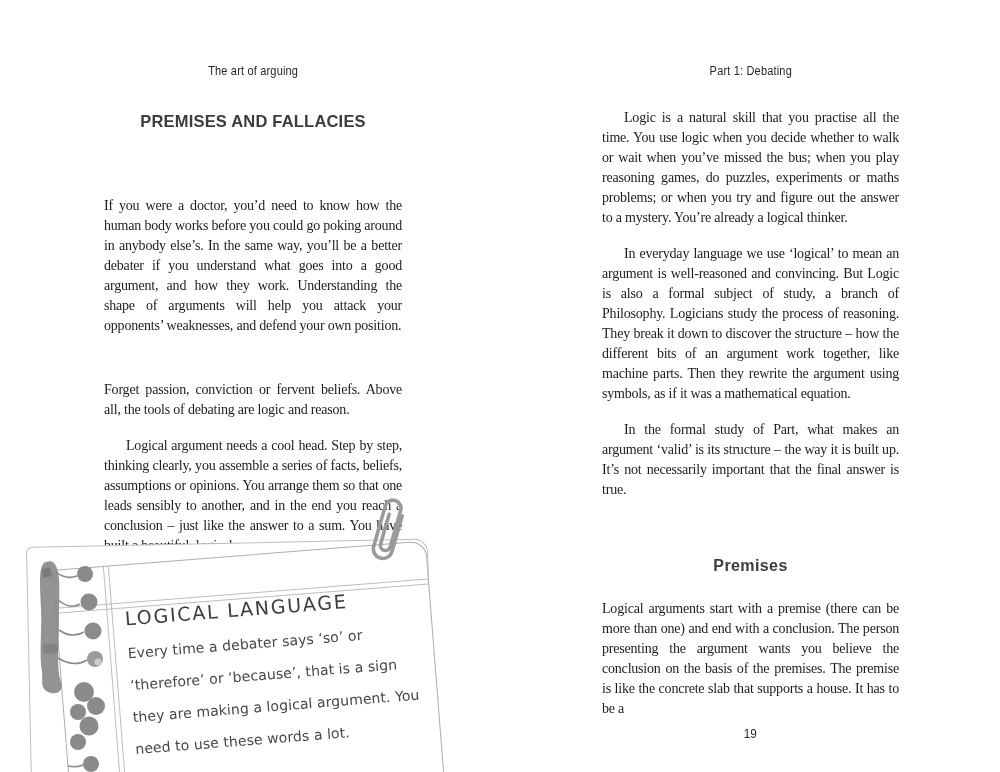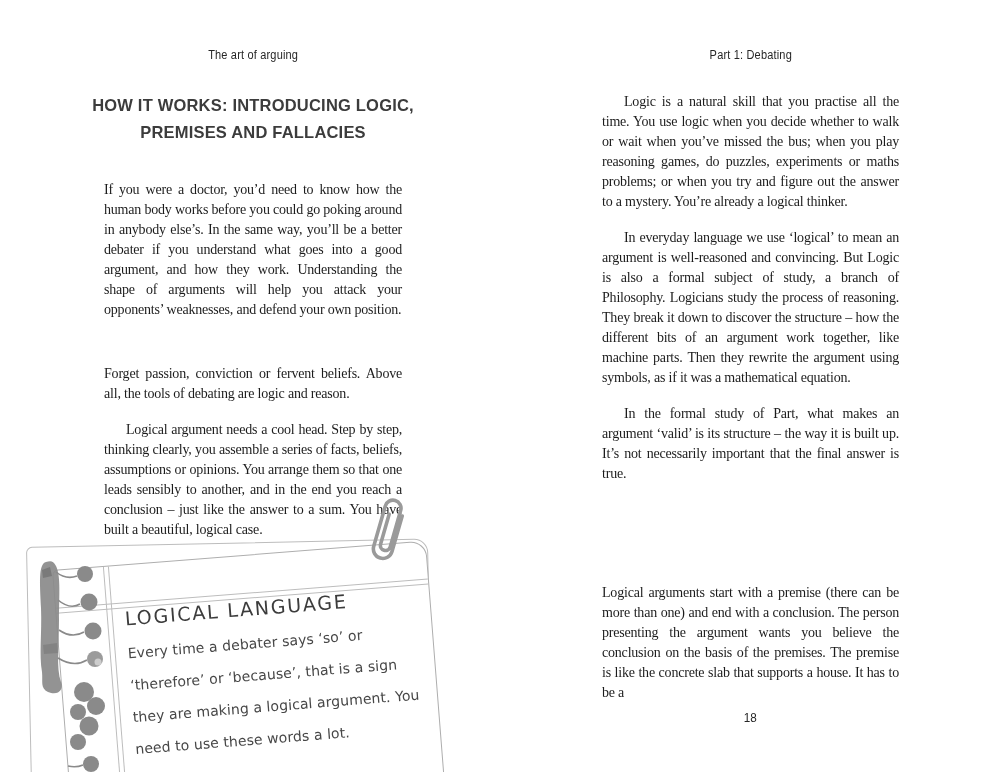--- a/index.html
+++ b/index.html
@@ -6,21 +6,21 @@
   html,body { width:1000px; height:772px; }
   body {
     background:#ffffff;
     font-family:"Liberation Serif", serif;
     overflow:hidden;
     position:relative;
   }
   .spread { position:absolute; inset:0; background:#ffffff; }
 
   
-  .page { position:absolute; top:0; height:565px; }
+  .page { position:absolute; top:16px; height:565px; }
   .page.left  { left:88px;  width:330px; }
   .page.right { left:586px; width:329px; }
 
   .running-head {
     position:absolute; top:48px; left:0; right:0;
     text-align:center;
     font-family:"Liberation Sans", sans-serif;
     font-size:12.5px; letter-spacing:.2px;
     color:#262626;
   }
@@ -113,21 +113,20 @@
 
 <div class="spread">
 
   <section class="page left">
 
     <div class="running-head">
       <span>The art of arguing</span>
     </div>
 
     <h1 class="chapter-title">
-      <span>HOW IT WORKS: INTRODUCING LOGIC,</span>
       <span>PREMISES AND FALLACIES</span>
     </h1>
 
     <div class="body-copy flow-intro">
       <p>If you were a doctor, you’d need to know how the human body works before you could go poking around in anybody else’s. In the same way, you’ll be a better debater if you understand what goes into a good argument, and how they work. Understanding the shape of arguments will help you attack your opponents’ weaknesses, and defend your own position.</p>
     </div>
 
 
     <div class="body-copy flow-logic">
       <p>Forget passion, conviction or fervent beliefs. Above all, the tools of debating are logic and reason.</p>
@@ -183,23 +182,24 @@
     <div class="running-head">
       <span>Part 1: Debating</span>
     </div>
 
     <div class="body-copy flow-right">
       <p class="indent">Logic is a natural skill that you practise all the time. You use logic when you decide whether to walk or wait when you’ve missed the bus; when you play reasoning games, do puzzles, experiments or maths problems; or when you try and figure out the answer to a mystery. You’re already a logical thinker.</p>
       <p class="indent">In everyday language we use ‘logical’ to mean an argument is well-reasoned and convincing. But Logic is also a formal subject of study, a branch of Philosophy. Logicians study the process of reasoning. They break it down to discover the structure – how the different bits of an argument work together, like machine parts. Then they rewrite the argument using symbols, as if it was a mathematical equation.</p>
       <p class="indent">In the formal study of Part, what makes an argument ‘valid’ is its structure – the way it is built up. It’s not necessarily important that the final answer is true.</p>
     </div>
 
+    <h2 class="sec-heading premises-heading">Premises</h2>
 
     <div class="body-copy flow-premises">
       <p>Logical arguments start with a premise (there can be more than one) and end with a conclusion. The person presenting the argument wants you believe the conclusion on the basis of the premises. The premise is like the concrete slab that supports a house. It has to be a</p>
     </div>
 
     <div class="page-number">
-      <span>18</span>
+      <span>19</span>
     </div>
   </section>
 
 </div>
 
 </body></html>

